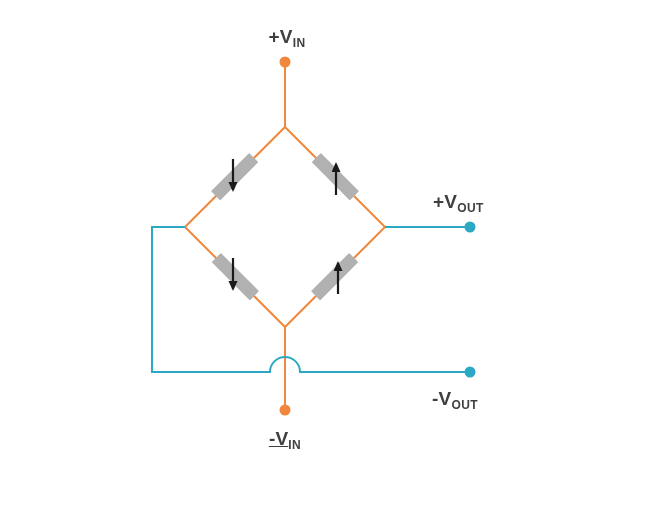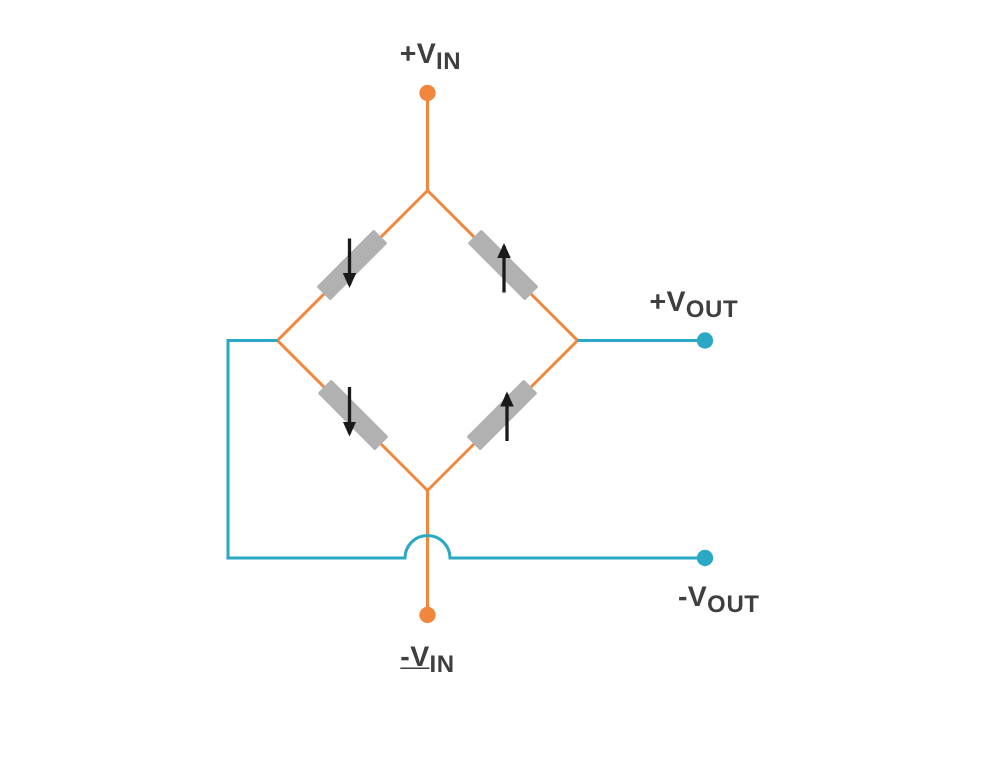--- a/index.html
+++ b/index.html
@@ -45,21 +45,21 @@
   .lbl {
     position: absolute;
     color: var(--label-text, #3F3F3F);
     font-size: 19px;
     font-weight: 600;
     white-space: nowrap;
     line-height: 1;
     letter-spacing: 0.2px;
   }
   .lbl .sub {
-    font-size: 16px;
+    font-size: 12px;
     font-weight: 600;
     vertical-align: -4px;
     letter-spacing: 0.4px;
   }
   .lbl.centered { transform: translateX(-50%); }
 </style>
 </head>
 <body>
 
 <div class="canvas">
@@ -101,17 +101,17 @@
       <circle class="dot-exc" cx="285" cy="410" r="5.5"></circle>
       <circle class="dot-out" cx="470" cy="227" r="5.5"></circle>
       <circle class="dot-out" cx="470" cy="372" r="5.5"></circle>
     </g>
   </svg>
 
   <div class="lbl centered" style="left:287px; top:27px;"><span>+V</span><span class="sub">IN</span></div>
 
   <div class="lbl" style="left:433px; top:192px;"><span>+V</span><span class="sub">OUT</span></div>
 
-  <div class="lbl" style="left:452px; top:389px;"><span>-V</span><span class="sub">OUT</span></div>
+  <div class="lbl" style="left:432px; top:389px;"><span>-V</span><span class="sub">OUT</span></div>
 
   <div class="lbl centered" style="left:285px; top:429px;text-decoration:underline;"><span>-V</span><span class="sub">IN</span></div>
 
 </div>
 
 </body></html>

